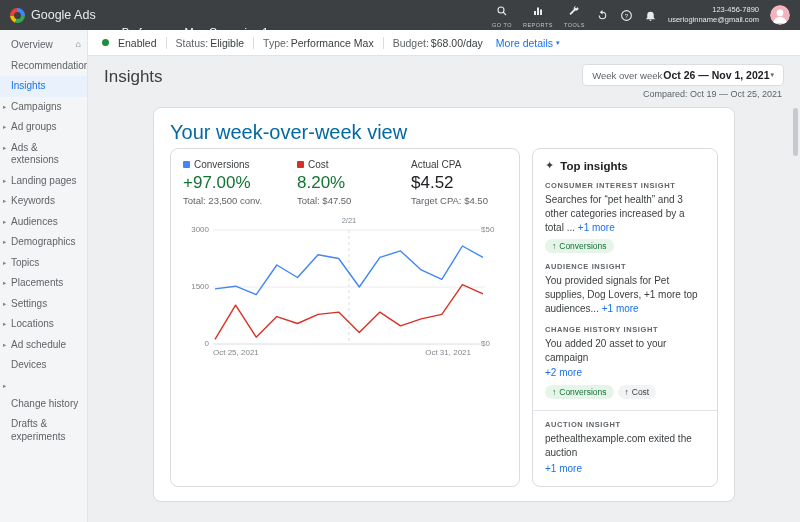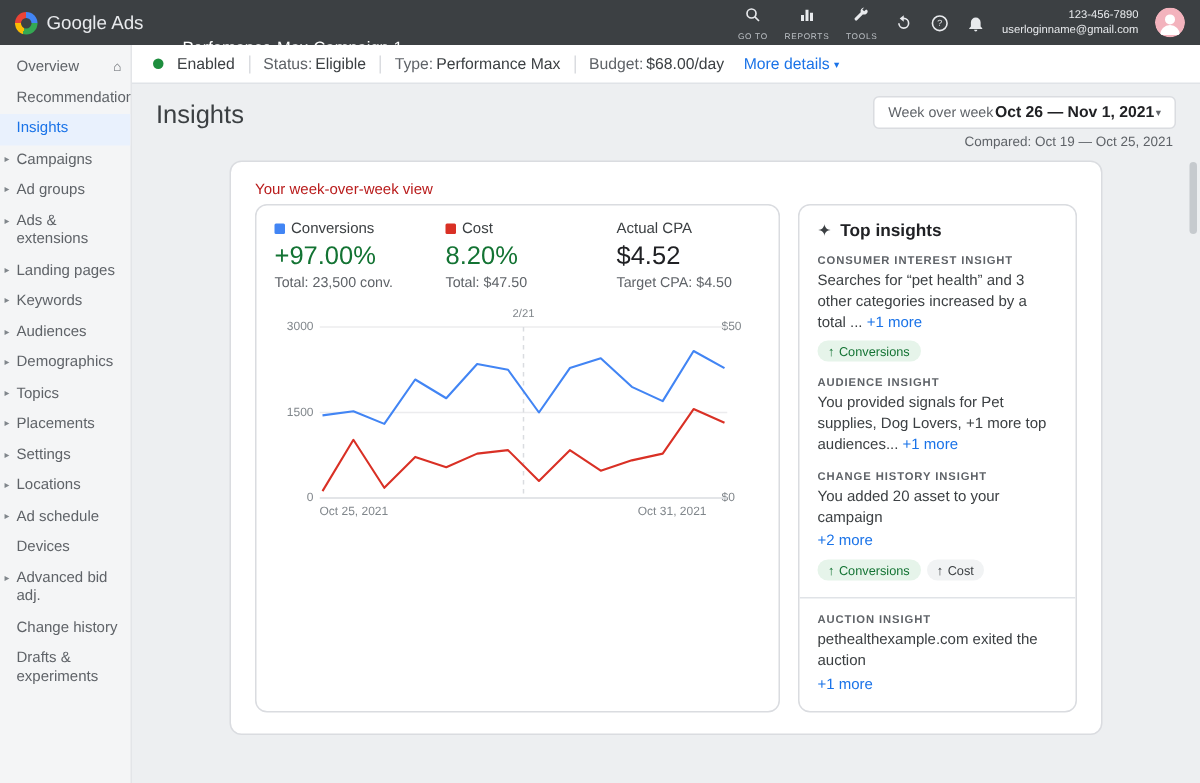--- a/index.html
+++ b/index.html
@@ -53,21 +53,21 @@
   .range-box { display:inline-flex; align-items:center; gap:1px; background:#fff; border:1px solid #dadce0; border-radius:4px; padding:4px 9px; }
   .range-lab { font-size:9.5px; color:#5f6368; }
   .range-val { font-size:10.5px; color:#202124; font-weight:700; }
   .range-box .caret { font-size:7px; color:#5f6368; }
   .compared { font-size:9px; color:#5f6368; margin-top:3px; padding-right:2px; }
 
   
   .content { flex:1; overflow:hidden; display:flex; flex-direction:column; align-items:center; padding-top:6px; }
   .card { width:582px; background:#fff; border:1px solid #dadce0; border-radius:8px; flex:none; }
   .card1 { padding:13px 16px 14px; }
-  .card1 h2 { font-size:10px; font-weight:500; color:#b91c1c; margin-bottom:4px; }
+  .card1 h2 { font-size:20px; font-weight:500; color:#0369a1; margin-bottom:4px; }
   .card1 .sub { font-size:11px; color:#5f6368; margin-bottom:10px; }
   .c1-row { display:flex; gap:12px; align-items:stretch; }
 
   .metrics-box { flex:1; border:1px solid #dadce0; border-radius:8px; padding:10px 12px 6px; min-width:0; }
   .metrics { display:flex; gap:28px; }
   .metric { min-width:86px; }
   .m-head { display:flex; align-items:center; gap:4px; font-size:10px; color:#3c4043; }
   .legend { width:7px; height:7px; border-radius:1px; flex:none; }
   .m-value { font-size:17px; margin:3px 0 2px; }
   .m-total { font-size:9.5px; color:#5f6368; }
@@ -228,21 +228,20 @@
         <div class="sb-item" data-interactable="true">
           <span class="sb-caret" data-interactable="false">▸</span>
           <span class="sb-label" data-interactable="false">Ad schedule</span>
         </div>
         <div class="sb-item" data-interactable="true">
           <span class="sb-caret" data-interactable="false"></span>
           <span class="sb-label" data-interactable="false">Devices</span>
         </div>
         <div class="sb-item" data-interactable="true">
           <span class="sb-caret" data-interactable="false">▸</span>
-          <span class="sb-label" data-interactable="false">Advanced bid adj.</span>
         </div>
         <div class="sb-item" data-interactable="true">
           <span class="sb-caret" data-interactable="false"></span>
           <span class="sb-label" data-interactable="false">Change history</span>
         </div>
         <div class="sb-item" data-interactable="true">
           <span class="sb-caret" data-interactable="false"></span>
           <span class="sb-label" data-interactable="false">Drafts &amp; experiments</span>
         </div>
       </nav>

